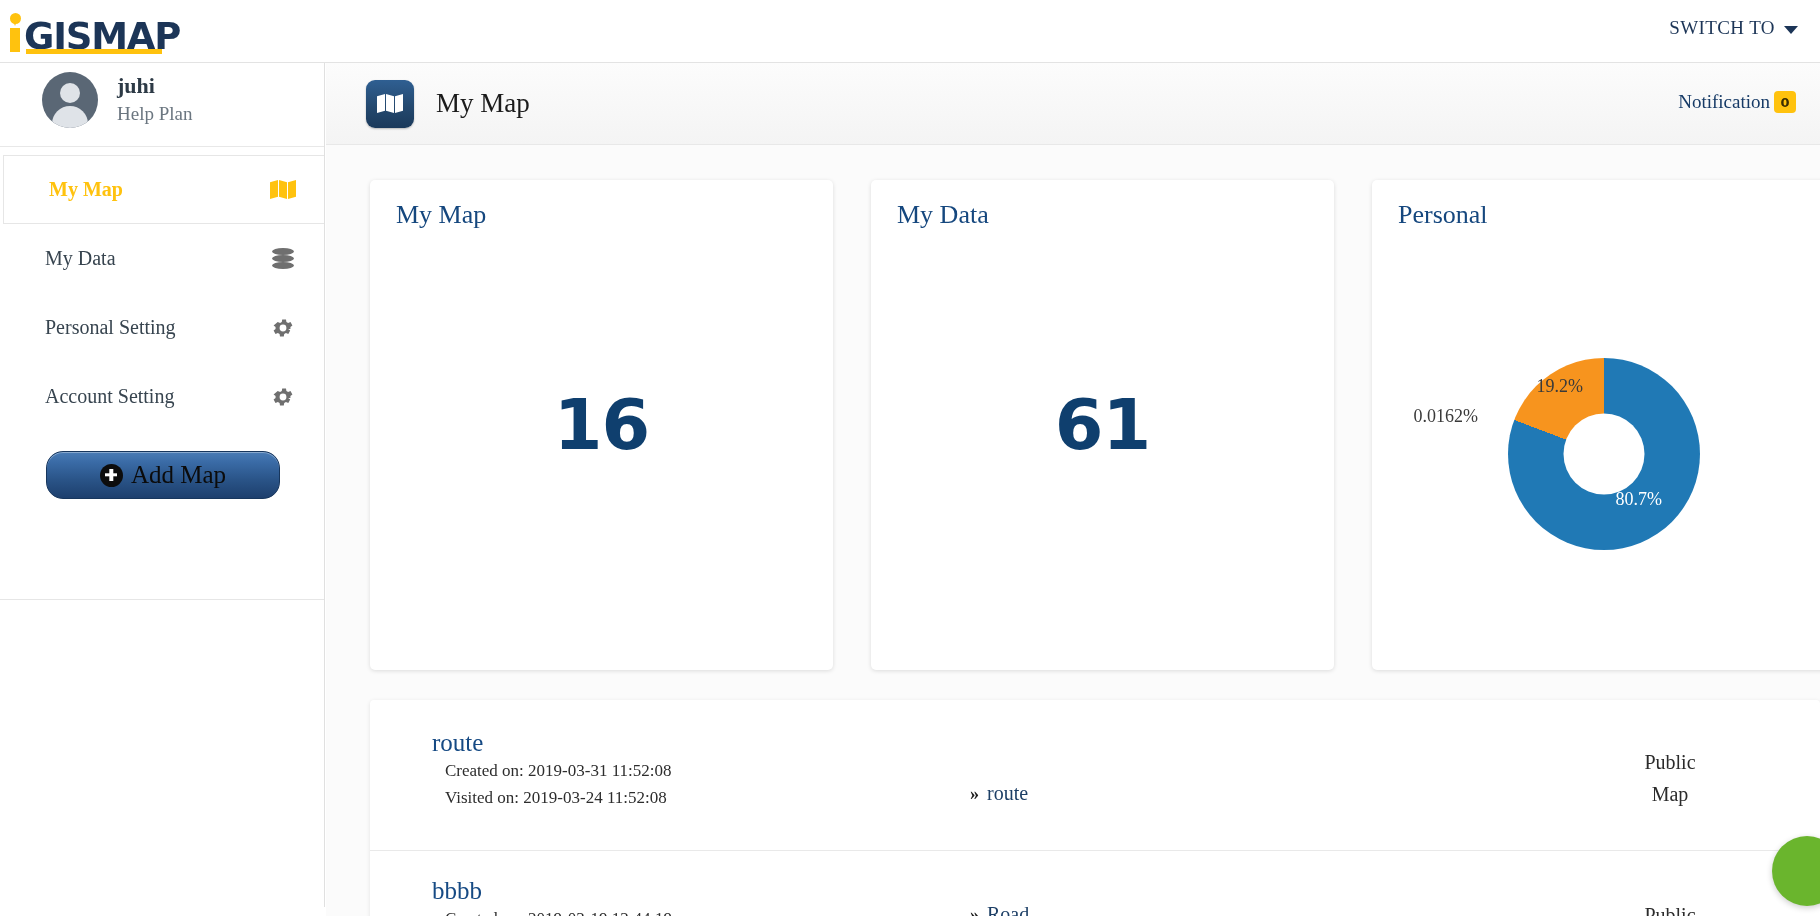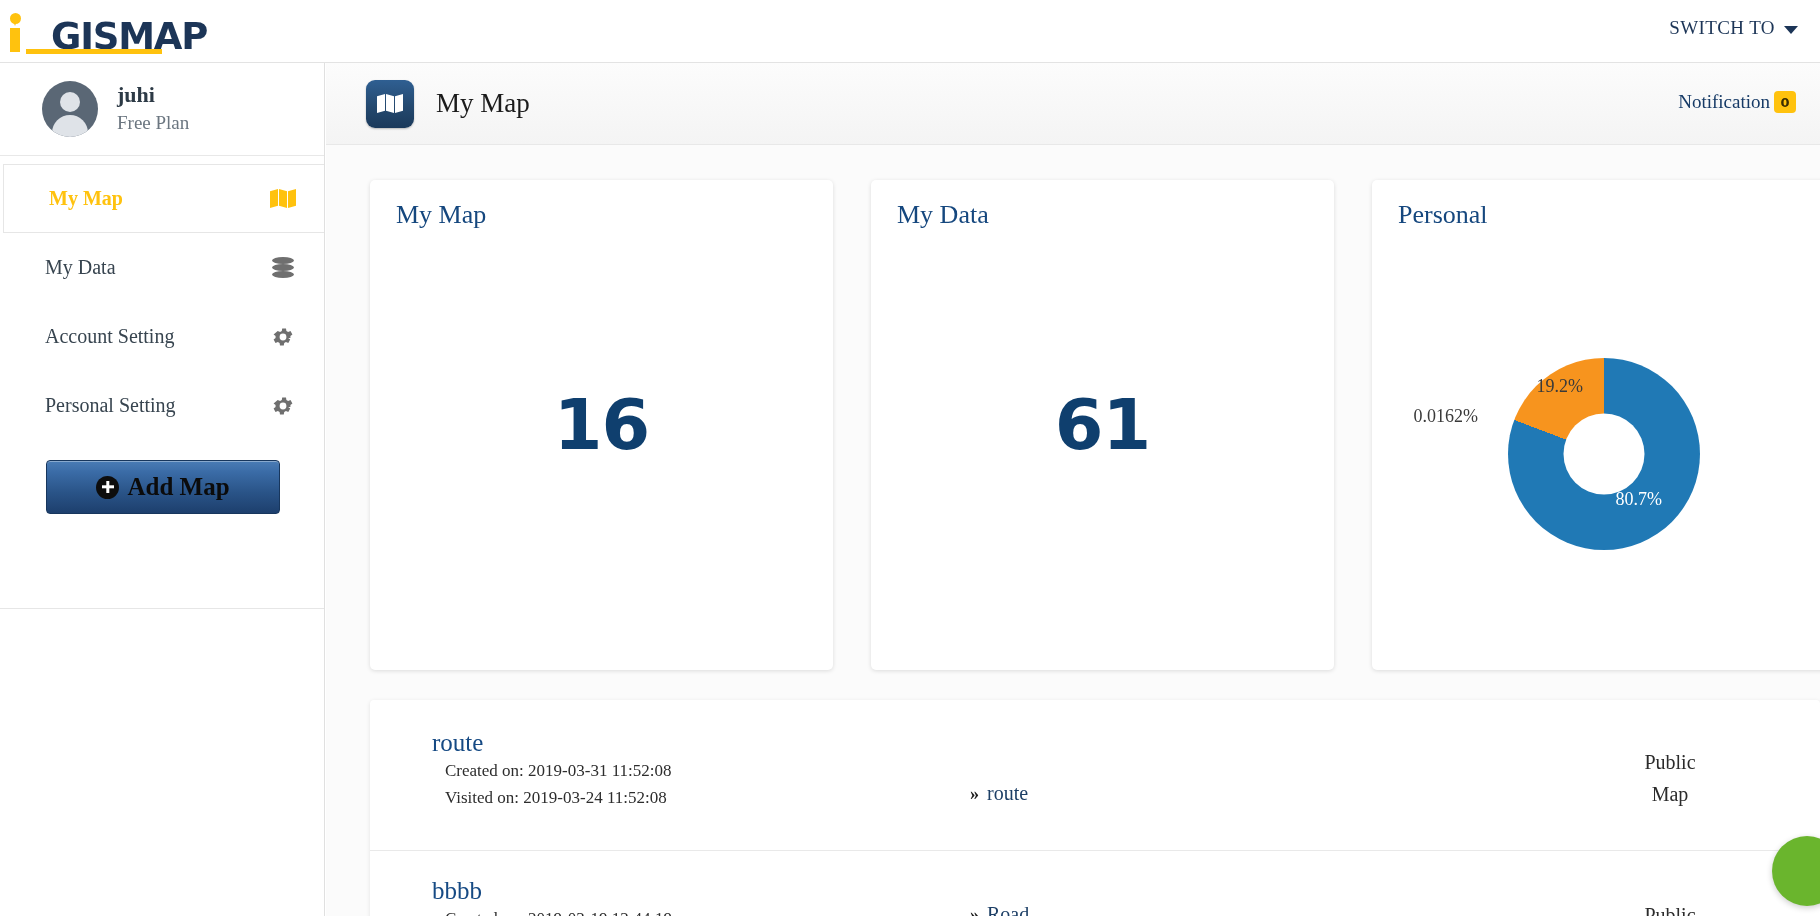--- a/index.html
+++ b/index.html
@@ -44,21 +44,20 @@
   }
   .logo-word {
     font-family: "DejaVu Sans", sans-serif;
     font-weight: bold;
     font-size: 37px;
     letter-spacing: -1.2px;
     color: #1c3557;
     line-height: 38px;
     transform: scaleX(1.03);
     transform-origin: left bottom;
-    margin-left: 27px;
   }
   .logo-underline {
     position: absolute; left: 2px; bottom: 2px;
     width: 136px; height: 5px;
     background: #ffc20e;
   }
   #switch-to {
     position: absolute; right: 22px; top: 17px;
     font-size: 19px; color: #1c3557;
     font-family: "Liberation Serif", serif;
@@ -69,21 +68,21 @@
   .caret-down {
     width: 0; height: 0;
     border-left: 7px solid transparent;
     border-right: 7px solid transparent;
     border-top: 8px solid #1c3557;
     margin-top: 3px;
   }
 
   
   #sidebar {
-    position: absolute; left: 0; top: 63px;
+    position: absolute; left: 0; top: 54px;
     width: 325px; height: 853px;
     background: #ffffff;
     border-right: 1px solid #e0e0e0;
     z-index: 30;
   }
   #profile {
     height: 93px;
     display: flex; align-items: center;
     padding-left: 42px;
     border-bottom: 1px solid #e8e8e8;
@@ -174,27 +173,27 @@
     line-height: 1;
   }
 
   
   .ico-gear { width: 24px; height: 24px; fill: #6f6f6f; }
 
   #add-map-wrap {
     padding: 20px 0 0 46px;
   }
   #add-map-btn {
-    width: 234px; height: 54px;
+    width: 234px; height: 48px;
     border: 1px solid #17365d;
-    border-radius: 4px;
+    border-radius: 17px;
     background: linear-gradient(to bottom, #4a7cb5 0%, #3a6ba6 22%, #2a5488 60%, #1d3f6d 100%);
     color: #0b0b0b;
     font-family: "Liberation Serif", serif;
-    font-size: 25px; font-weight: bold;
+    font-size: 25px; font-weight: normal;
     display: flex; align-items: center; justify-content: center;
     gap: 8px; cursor: pointer;
     box-shadow: inset 0 1px 0 rgba(255,255,255,.35);
   }
   .plus-circle {
     width: 23px; height: 23px; border-radius: 50%;
     background: #0d0d0d; color: #fff;
     position: relative; flex: none;
   }
   .plus-circle::before, .plus-circle::after {
@@ -365,21 +364,21 @@
     <span class="caret-down"></span>
   </div>
 </div>
 
 <div id="sidebar">
 
   <div id="profile">
     <div class="avatar"></div>
     <div class="profile-text">
       <div class="profile-name">juhi</div>
-      <div class="profile-plan">Free Plan</div>
+      <div class="profile-plan">Help Plan</div>
     </div>
   </div>
 
   <div id="nav">
 
     <div class="nav-item active">
       <span class="nav-label">My Map</span>
       <span class="nav-icon" style="color:#ffc20e">
         <span class="ico-map">
             <i></i>
@@ -395,30 +394,30 @@
         <span class="ico-db">
             <b></b>
             <b></b>
             <b></b>
           </span>
       </span>
     </div>
 
 
     <div class="nav-item">
-      <span class="nav-label">Account Setting</span>
+      <span class="nav-label">Personal Setting</span>
       <span class="nav-icon">
         <svg class="ico-gear" viewBox="0 0 24 24">
             <path d="M19.4 13a7.8 7.8 0 0 0 0-2l2-1.6-1.9-3.3-2.4 1a7.6 7.6 0 0 0-1.7-1l-.4-2.6h-3.8l-.4 2.6c-.6.2-1.2.6-1.7 1l-2.4-1L2.6 9.4 4.6 11a7.8 7.8 0 0 0 0 2l-2 1.6 1.9 3.3 2.4-1c.5.4 1.1.8 1.7 1l.4 2.6h3.8l.4-2.6c.6-.2 1.2-.6 1.7-1l2.4 1 1.9-3.3-2-1.6zM12 15.4A3.4 3.4 0 1 1 12 8.6a3.4 3.4 0 0 1 0 6.8z"></path>
           </svg>
       </span>
     </div>
 
     <div class="nav-item">
-      <span class="nav-label">Personal Setting</span>
+      <span class="nav-label">Account Setting</span>
       <span class="nav-icon">
         <svg class="ico-gear" viewBox="0 0 24 24">
             <path d="M19.4 13a7.8 7.8 0 0 0 0-2l2-1.6-1.9-3.3-2.4 1a7.6 7.6 0 0 0-1.7-1l-.4-2.6h-3.8l-.4 2.6c-.6.2-1.2.6-1.7 1l-2.4-1L2.6 9.4 4.6 11a7.8 7.8 0 0 0 0 2l-2 1.6 1.9 3.3 2.4-1c.5.4 1.1.8 1.7 1l.4 2.6h3.8l.4-2.6c.6-.2 1.2-.6 1.7-1l2.4 1 1.9-3.3-2-1.6zM12 15.4A3.4 3.4 0 1 1 12 8.6a3.4 3.4 0 0 1 0 6.8z"></path>
           </svg>
       </span>
     </div>
 
   </div>
 
   <div id="add-map-wrap">

